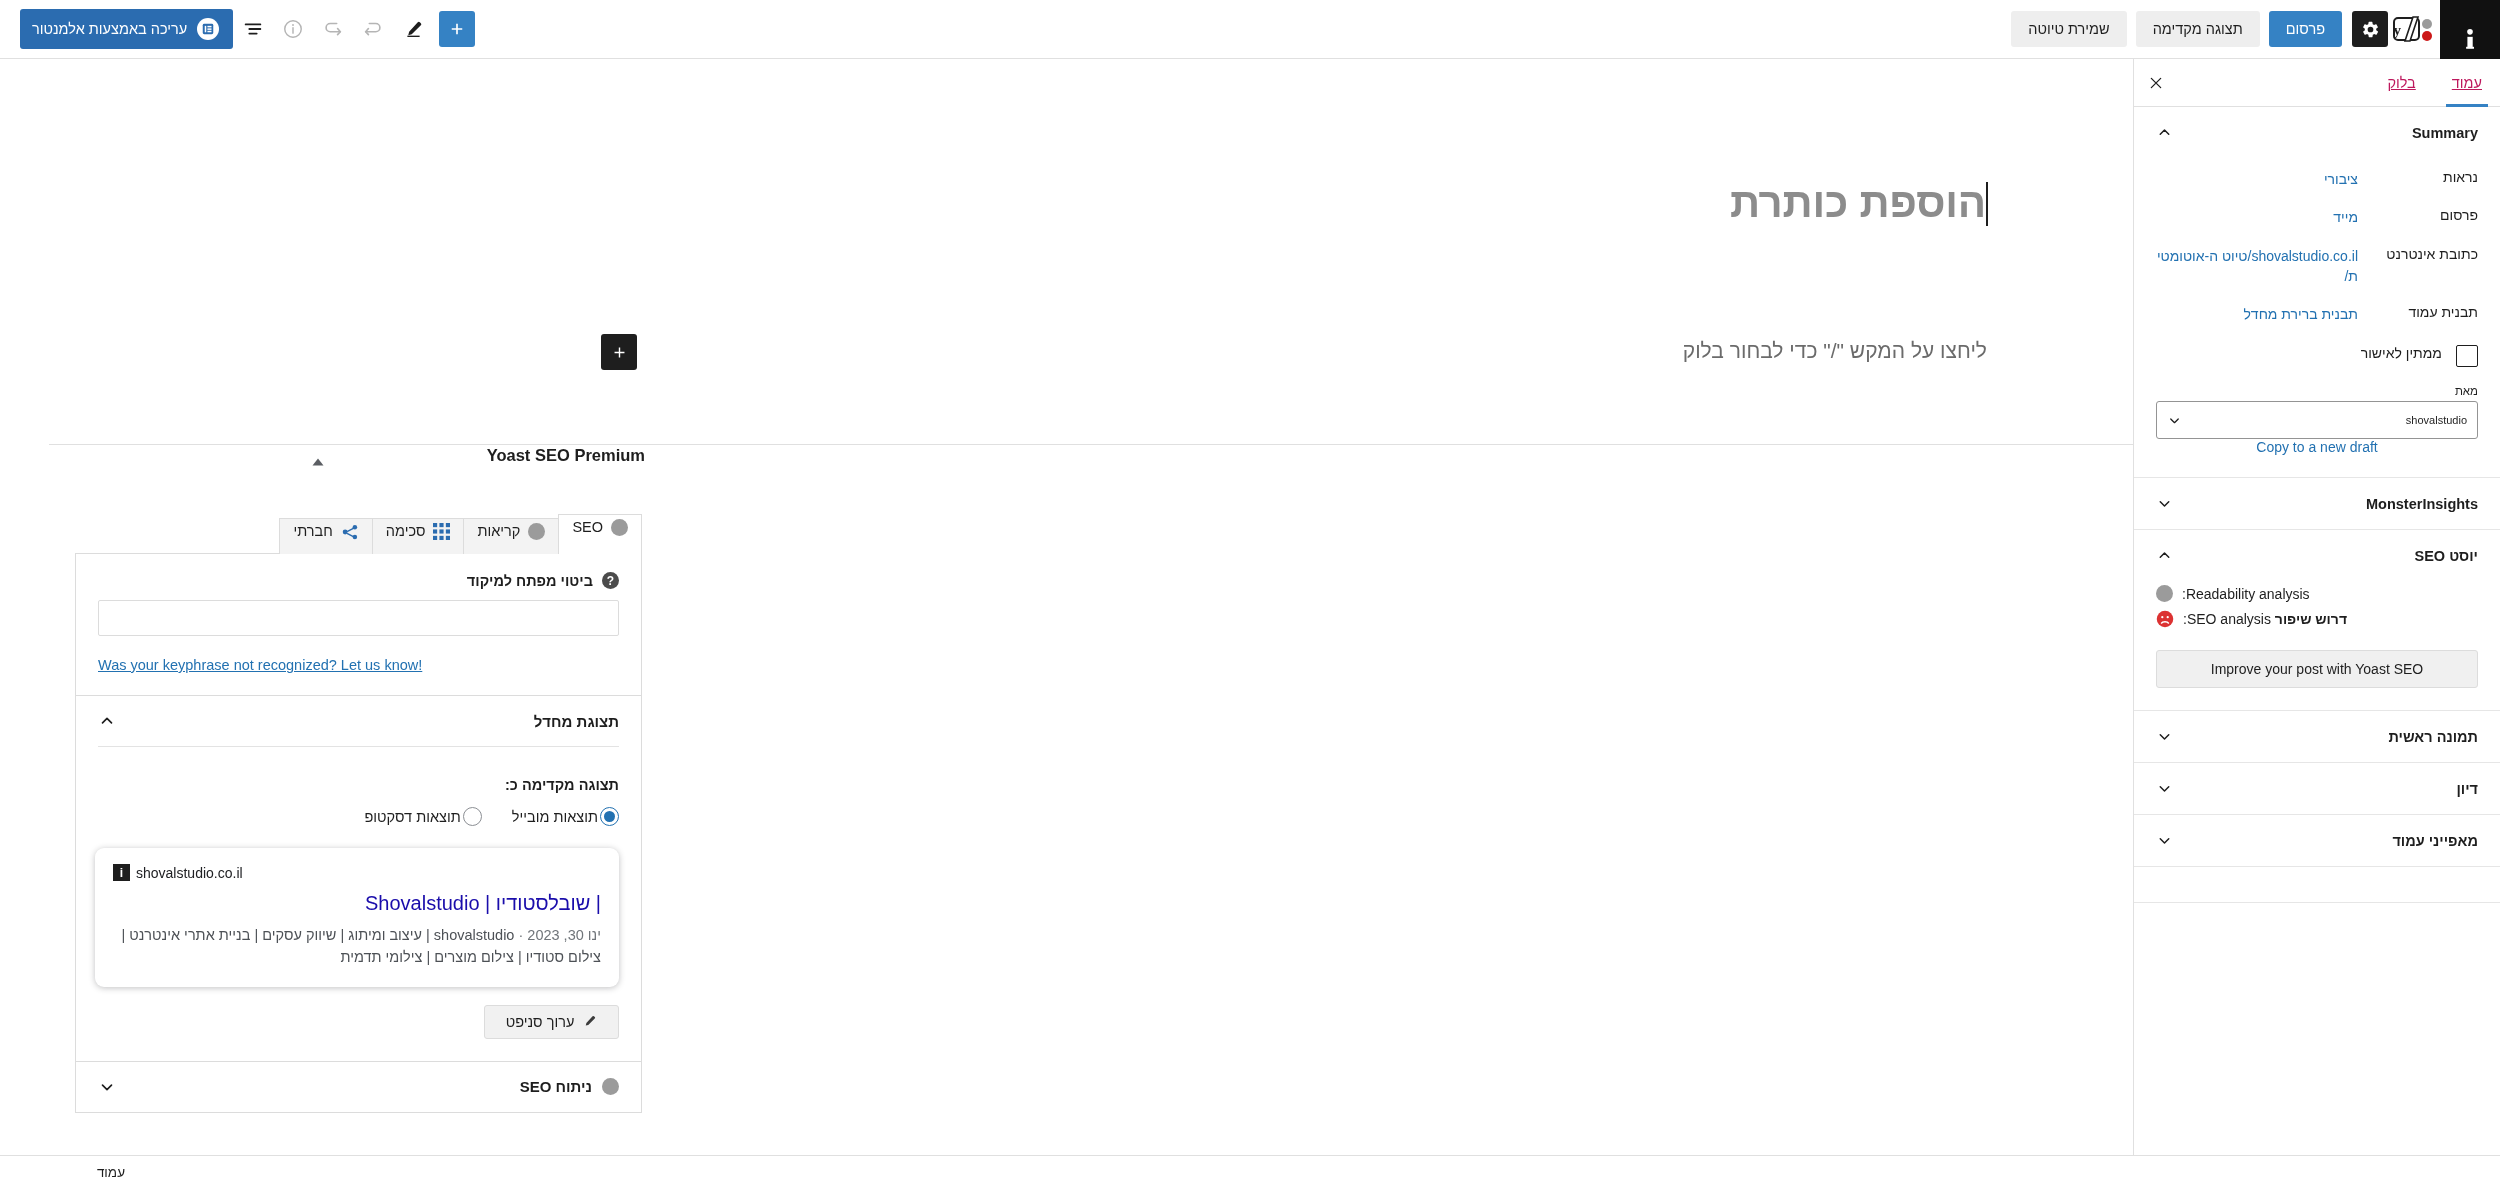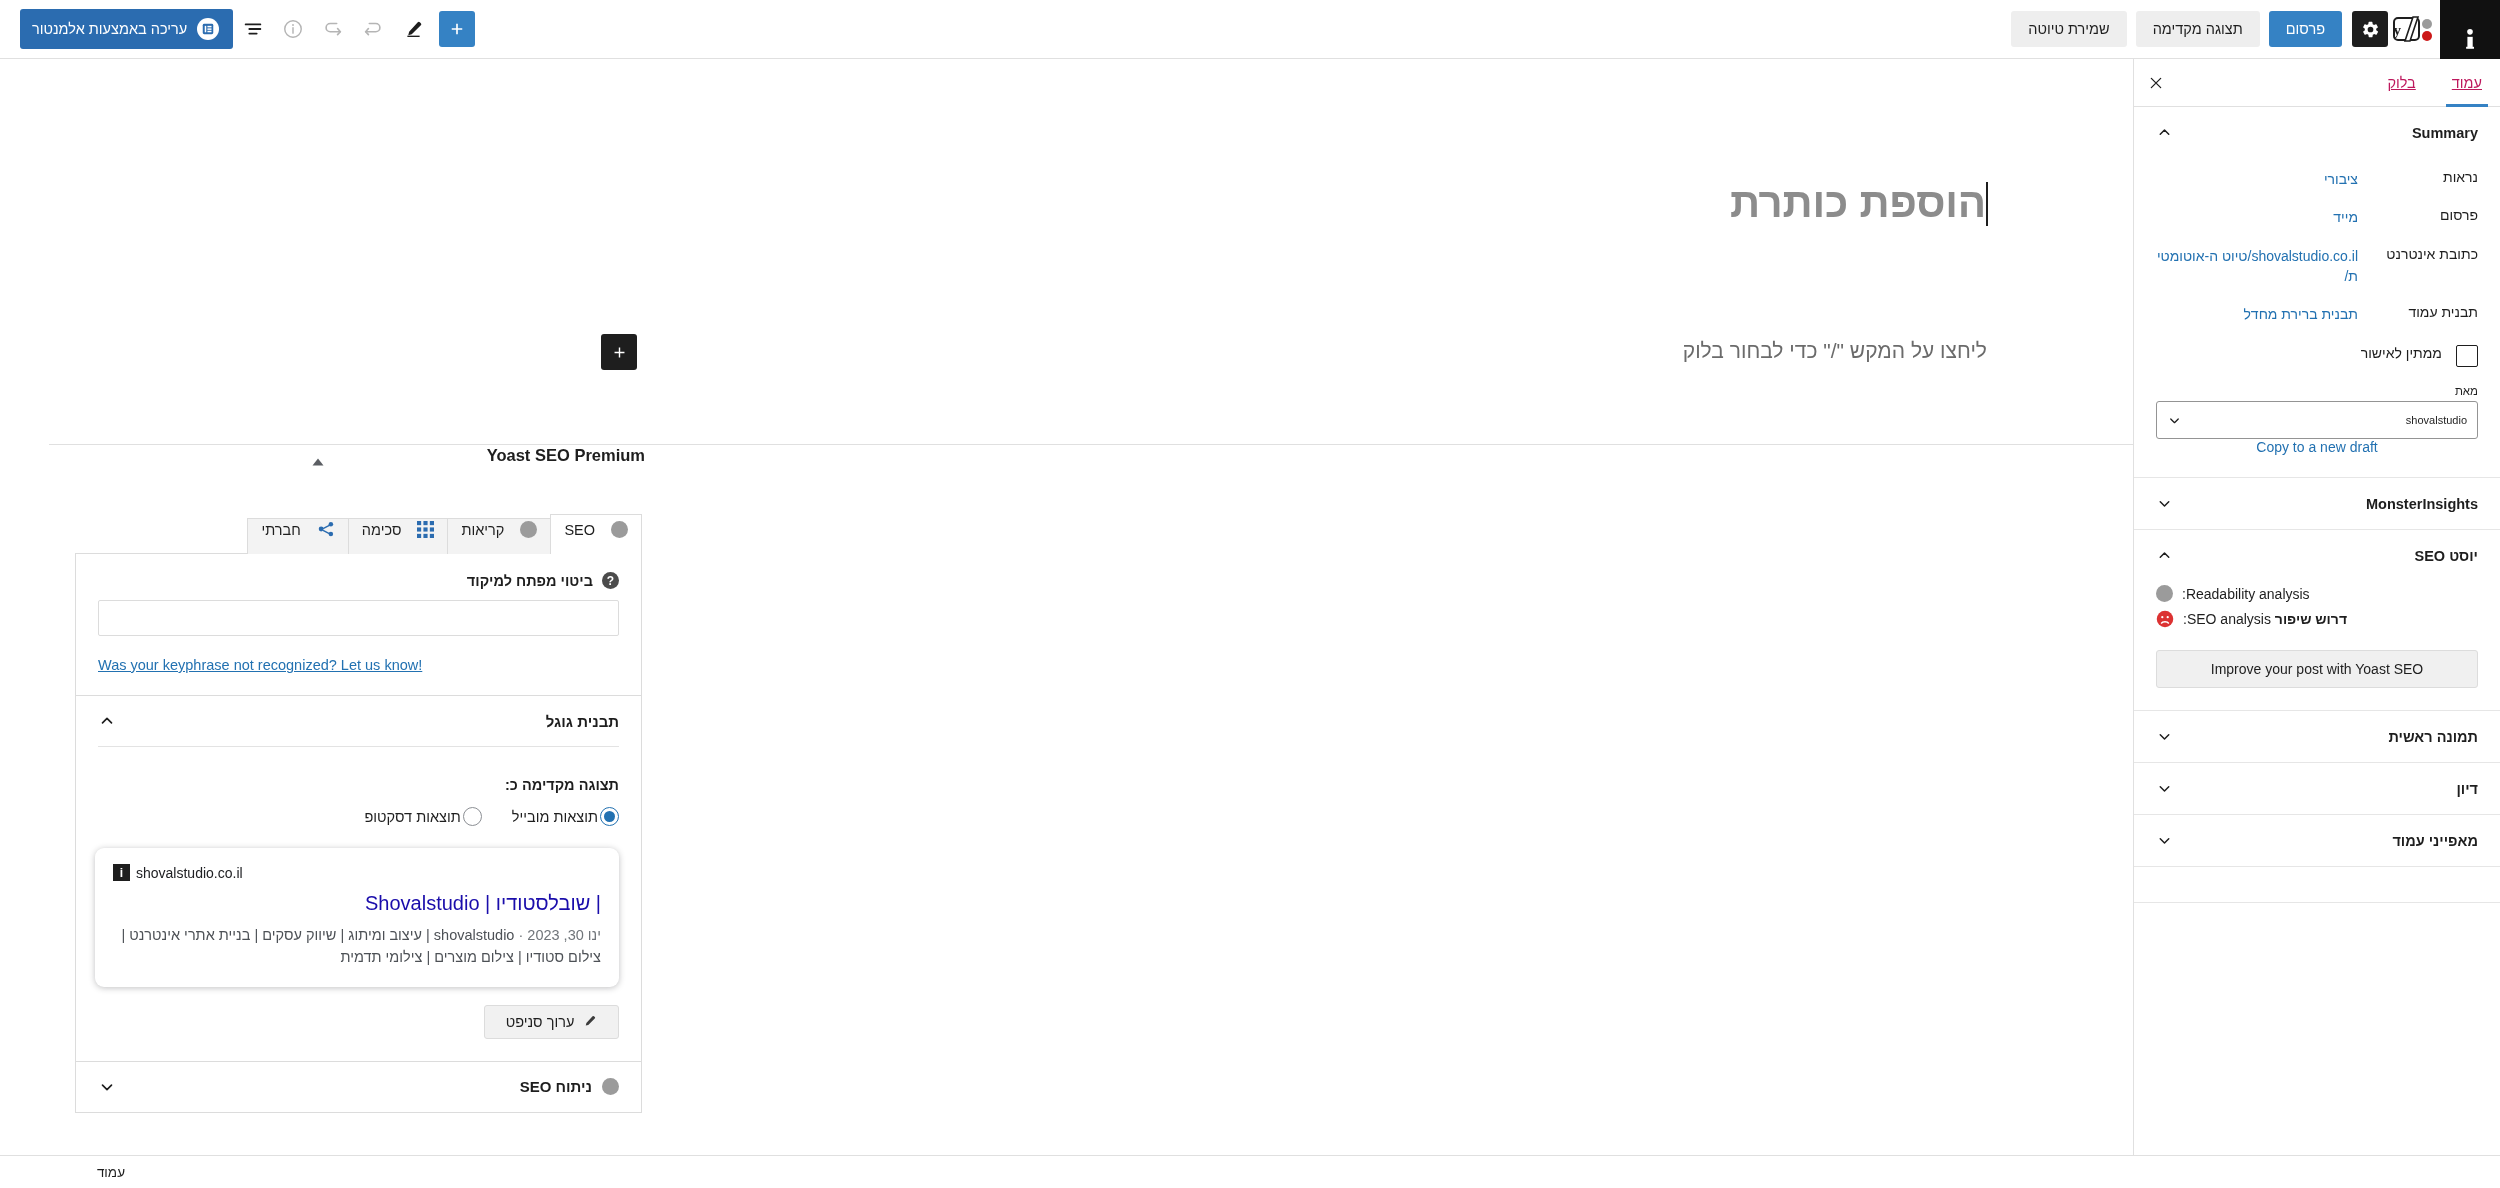--- a/index.html
+++ b/index.html
@@ -157,21 +157,21 @@
     position: absolute; top: 396px; right: 1855px; width: 18px; height: 14px; cursor: pointer;
   }
   #yoast-title {
     position: absolute; top: 387px; right: 1537px; font-size: 16.5px; font-weight: 700; color: #1e1e1e;
   }
 
   #yoast-tabs {
     position: absolute; top: 455px; right: 1540px; display: flex; direction: rtl; align-items: flex-end; z-index: 3;
   }
   .ytab {
-    height: 36px; display: flex; align-items: flex-end; gap: 16px; padding: 16px 13px;
+    height: 36px; display: flex; align-items: flex-start; gap: 8px; padding: 4px 13px;
     background: #f3f3f3; border: 1px solid #dcdcdc; border-bottom: none; font-size: 14.5px;
     color: #1e1e1e; cursor: pointer; margin-left: -1px;
   }
   .ytab.active { background: #ffffff; height: 40px; border-color: #dcdcdc; position: relative; z-index: 4; }
   .ytab .dotg { width: 17px; height: 17px; border-radius: 50%; background: #9b9b9b; flex: none; }
 
   #yoast-card {
     position: absolute; top: 494px; right: 1540px; left: 26px;
     background: #ffffff; border: 1px solid #dcdcdc; z-index: 2;
   }
@@ -416,21 +416,21 @@
           <span class="help-badge">?</span>
           <span>ביטוי מפתח למיקוד</span>
         </div>
         <input class="kp-input" type="text" value="" placeholder="" style="">
         <span class="kp-link">Was your keyphrase not recognized? Let us know!</span>
       </div>
     </div>
 
     <div class="yc-sec">
       <div class="yc-head">
-        <span class="t">תבנית גוגל</span>
+        <span class="t">תצוגת מחדל</span>
         <span class="chev">
           <svg width="18" height="18" viewBox="0 0 24 24" fill="none" stroke="#1e1e1e" stroke-width="2.2" stroke-linecap="round" stroke-linejoin="round">
               <path d="M6 14.5l6-6 6 6"></path>
             </svg>
         </span>
       </div>
       <div class="hr-soft"></div>
 
       <div class="preview-as-label">תצוגה מקדימה כ:</div>
 

